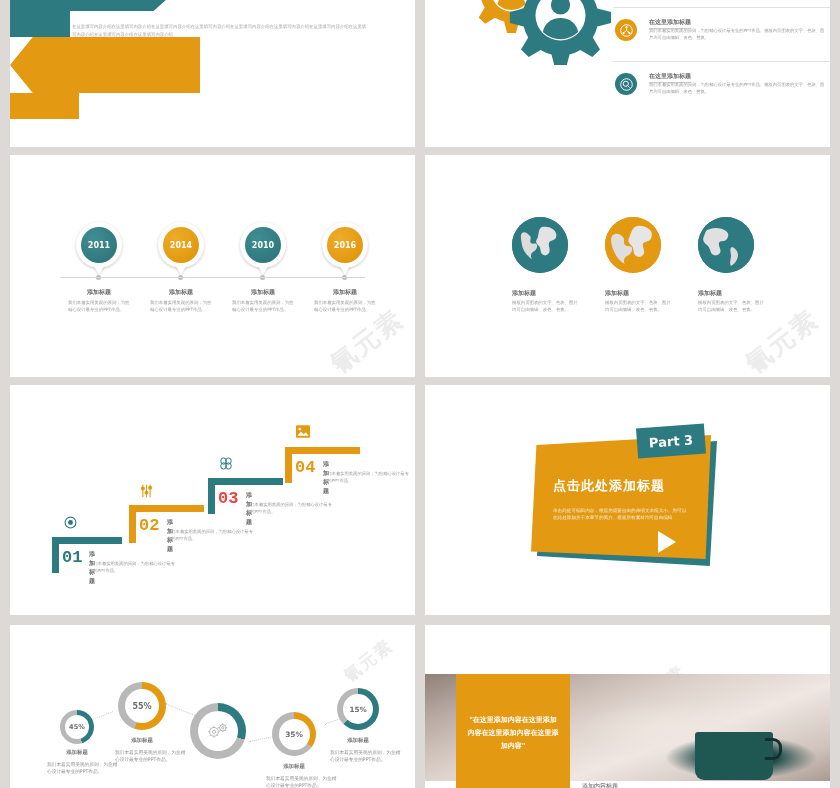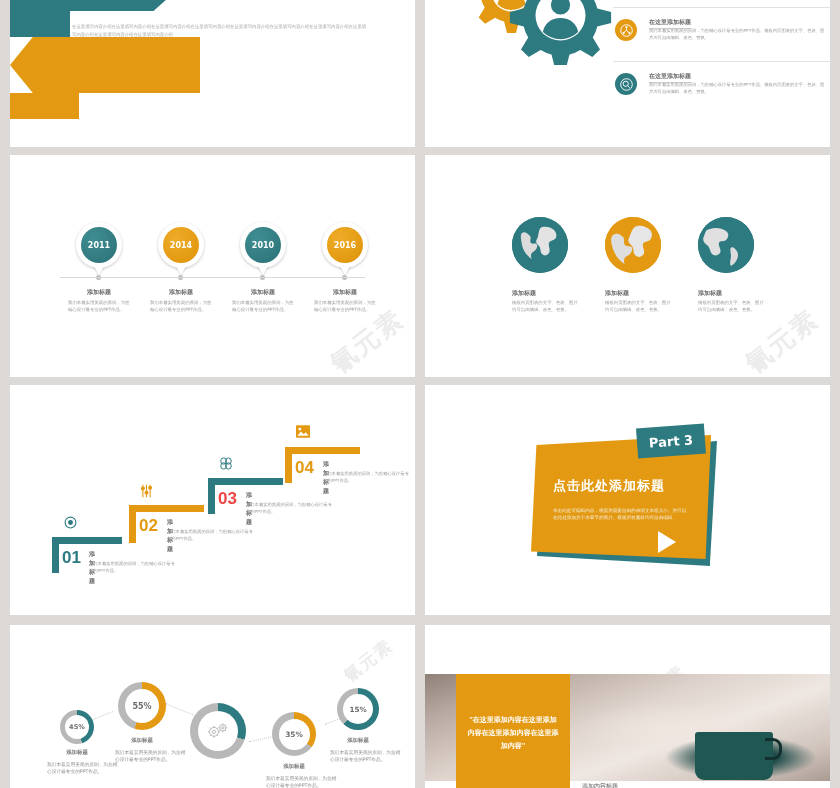--- a/index.html
+++ b/index.html
@@ -80,21 +80,21 @@
   .globe { position:absolute; width:56px; height:56px; border-radius:50%; }
   .g-teal{ background:#2d7a80; }
   .g-org { background:#e39a12; }
   .gl-ttl { position:absolute; font-size:6px; font-weight:bold; color:#6d6d6d; }
   .gl-bdy { position:absolute; font-size:4.4px; line-height:1.7; color:#9a9a9a; width:70px;}
 
   
   .stair { position:absolute; }
   .stair .bar-h { position:absolute; height:7px; }
   .stair .bar-v { position:absolute; width:7px; }
-  .st-num { position:absolute; font-size:17px; font-weight:bold; font-family:Liberation Sans, sans-serif;}
+  .st-num { position:absolute; font-size:17px; font-weight:bold; font-family:Liberation Mono, monospace;}
   .st-ttl { position:absolute; font-size:6px; font-weight:bold; color:#6d6d6d;}
   .st-bdy { position:absolute; font-size:4.3px; line-height:1.6; color:#9a9a9a; width:86px;}
   .st-ico { position:absolute; font-size:12px; }
 
   
   .p3-shadow {
     position:absolute; background:#2d7a80;
     clip-path: polygon(4% 10%, 100% 0, 96% 100%, 0 92%);
   }
   .p3-card {

